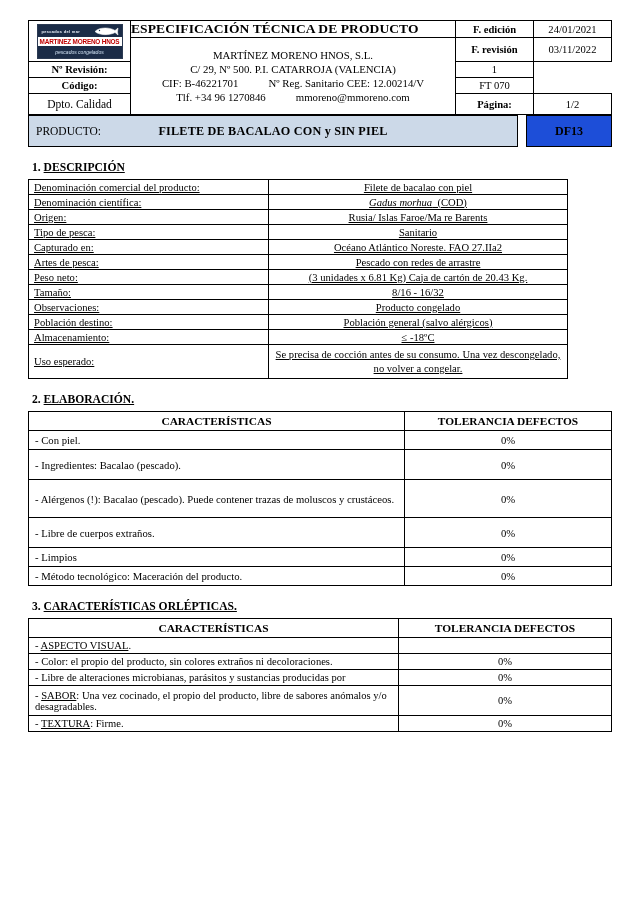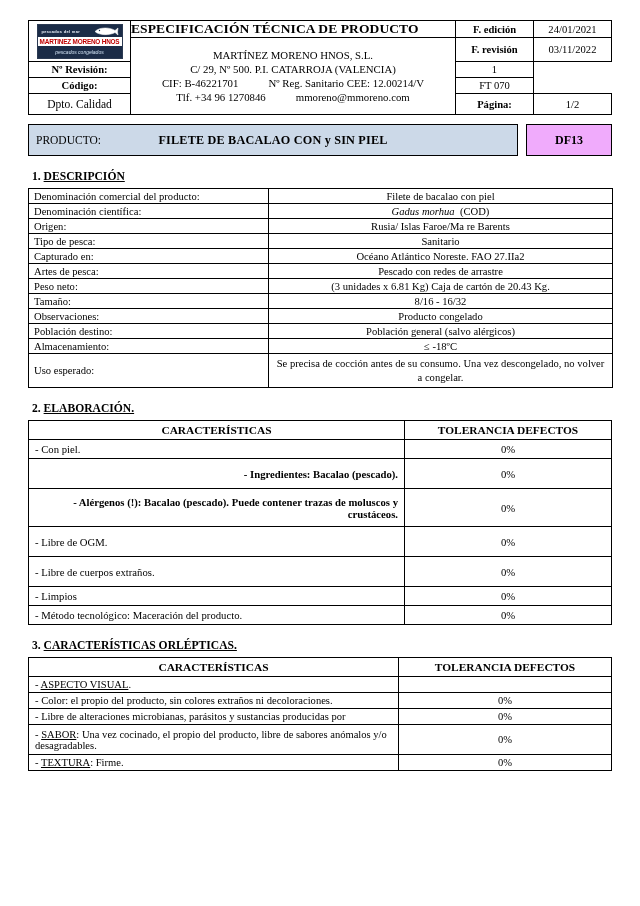--- a/index.html
+++ b/index.html
@@ -36,49 +36,49 @@
   .title-cell { text-align:left; font-weight:bold; font-size:13.5px; letter-spacing:.1px; }
   .co-cell { text-align:center; font-size:10.8px; line-height:1.32; padding:3px 4px !important; }
   .co-line { white-space:nowrap; }
   .co-two { display:flex; justify-content:center; gap:30px; }
 
   .lbl-cell { text-align:center; font-size:10.6px; font-weight:bold; padding:2px 3px !important;
               width:78px; white-space:nowrap; }
   .val-cell { text-align:center; font-size:10.6px; padding:2px 3px !important; width:78px; }
 
   
-  .prod-wrap { margin-top:9px; display:flex; gap:8px;align-items:flex-end; }
+  .prod-wrap { display:flex; gap:8px;align-items:flex-end; }
   .prod-main { flex:1; border:1.4px solid #000; background:#ccd9e8; height:32px;
                position:relative; }
   .prod-label { position:absolute; left:7px; top:50%; transform:translateY(-50%);
                 font-size:11.5px; }
   .prod-name { position:absolute; left:0; right:0; top:50%; transform:translateY(-50%);
                text-align:center; font-weight:bold; font-size:12.2px; letter-spacing:.2px; }
   .prod-code { width:86px; border:1.4px solid #000; background:#ccd9e8; height:32px;
                display:flex; align-items:center; justify-content:center;
                font-weight:bold; font-size:12px; }
 
   
   .sect { font-weight:bold; font-size:11.6px; margin:14px 0 5px 4px; }
   .sect u { text-decoration:underline; }
 
   
-  table.t { width:585px; border-collapse:collapse; table-layout:fixed; }
+  table.t { width:540px; border-collapse:collapse; table-layout:fixed;text-decoration:underline; }
   table.t td { border:1.2px solid #000; font-size:10.6px; padding:1.5px 5px; }
   table.t td.k { width:240px; text-align:left; }
   table.t td.v { text-align:center; }
   table.t td.v2 { text-align:center; line-height:1.3; }
 
   table.c { width:584px; border-collapse:collapse; table-layout:fixed; margin-top:2px; }
   table.c td { border:1.3px solid #000; font-size:10.7px; padding:3px 6px; }
   table.c td.hl, table.c td.hr { text-align:center; font-weight:bold; font-size:11.4px;
                                  padding:3px 4px; }
   table.c td.ch { width:376px; }
   table.c td.tol { text-align:center; }
-  table.c td.bold { font-weight:bold;text-align:right; }
+  table.c td.bold { font-weight:normal; }
   table.c td.tall { height:30px; }
 
   table.c3 td { border:1.3px solid #000; font-size:10.55px; padding:2px 6px; }
   table.c3 td.ch { width:370px; }
 </style>
 </head>
 <body>
 
 <div class="page">
 
@@ -134,21 +134,21 @@
       <td class="val-cell">1/2</td>
     </tr>
   </tbody>
     </table>
 
   <div class="prod-wrap">
     <div class="prod-main" style="background: rgb(204, 217, 232);">
       <span class="prod-label">PRODUCTO:</span>
       <span class="prod-name">FILETE DE BACALAO  CON y SIN PIEL</span>
     </div>
-    <div class="prod-code" style="background: #f0abfc;">DF13</div>
+    <div class="prod-code" style="background: #1d4ed8;">DF13</div>
   </div>
 
   <div class="sect">
     <span>1.</span>
     <u>DESCRIPCIÓN</u>
   </div>
 
   <table class="t">
     <tbody>
         <tr>
@@ -221,24 +221,20 @@
     </tr>
     <tr>
       <td class="ch bold tall">- Ingredientes: Bacalao (pescado).</td>
       <td class="tol">0%</td>
     </tr>
     <tr>
       <td class="ch bold" style="height:38px">- Alérgenos (!):  Bacalao (pescado). Puede contener trazas de moluscos y crustáceos.</td>
       <td class="tol">0%</td>
     </tr>
     <tr>
-      <td class="ch tall">- Libre de OGM.</td>
-      <td class="tol">0%</td>
-    </tr>
-    <tr>
       <td class="ch tall">- Libre de cuerpos extraños.</td>
       <td class="tol">0%</td>
     </tr>
     <tr>
       <td class="ch">- Limpios</td>
       <td class="tol">0%</td>
     </tr>
     <tr>
       <td class="ch">- Método tecnológico: Maceración del producto.</td>
       <td class="tol">0%</td>

